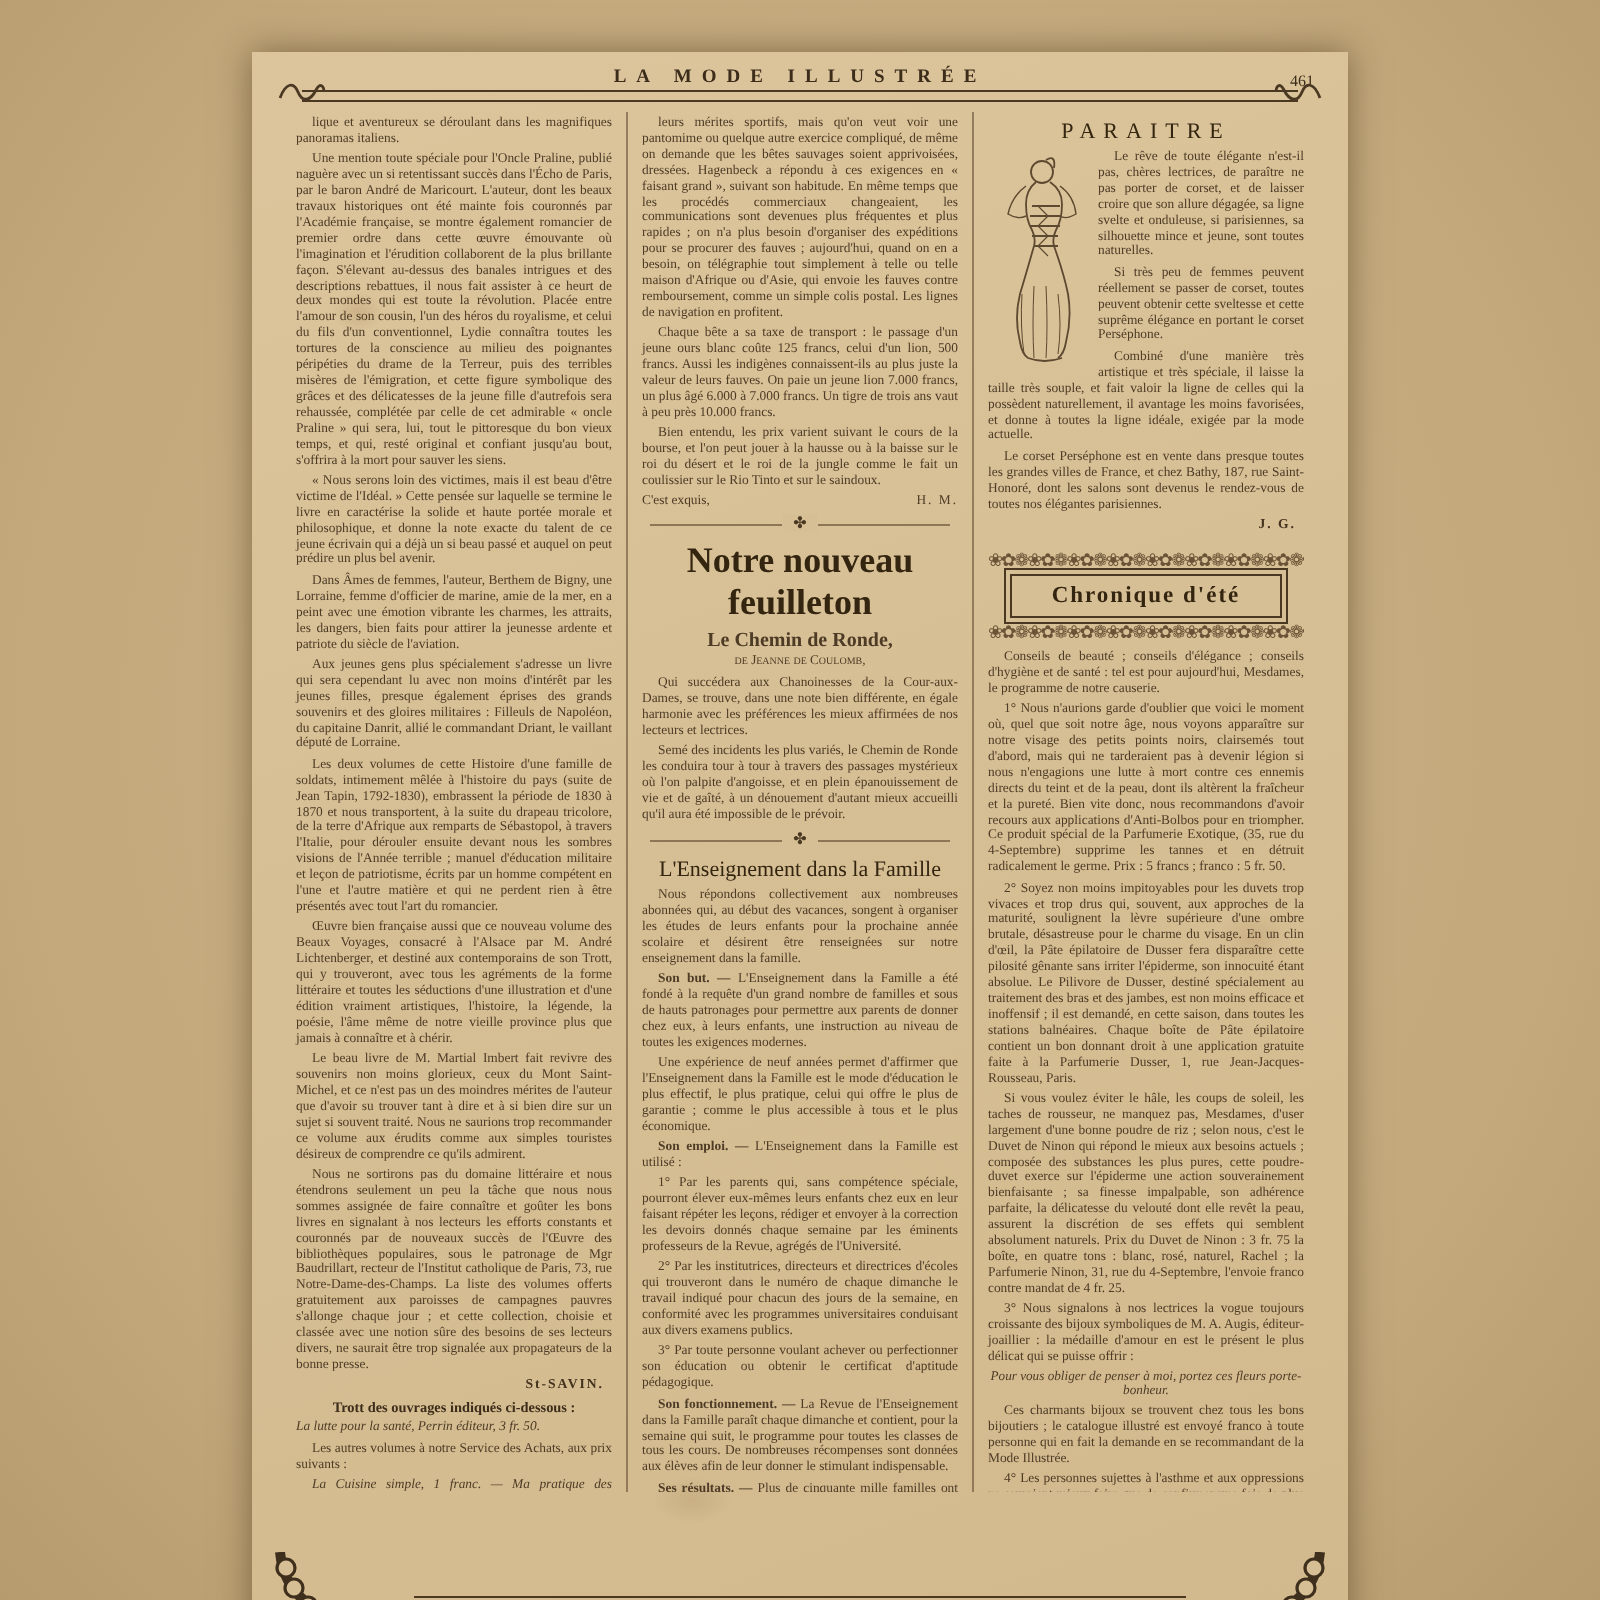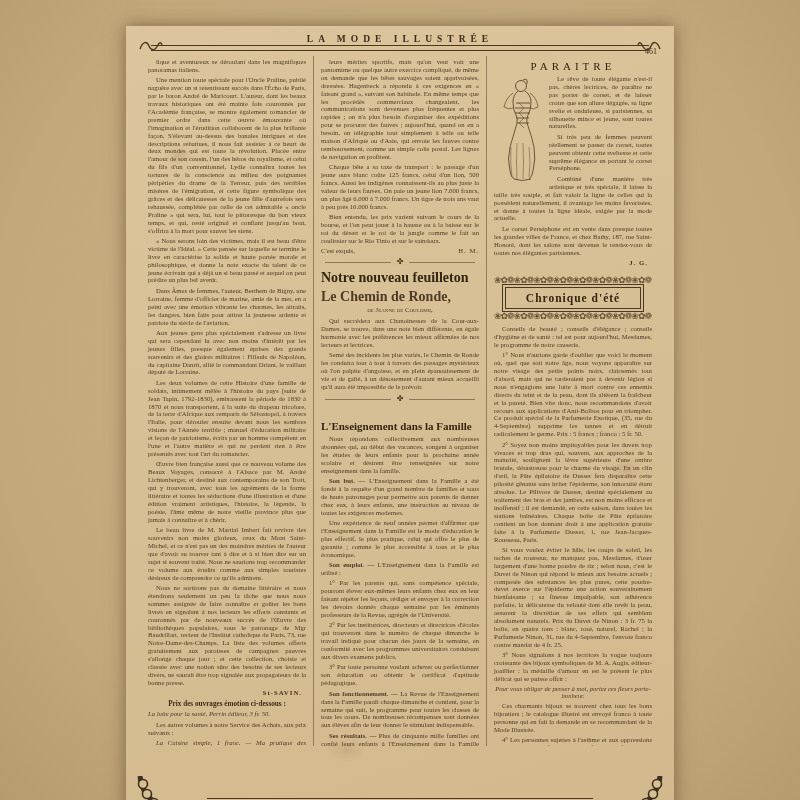--- a/index.html
+++ b/index.html
@@ -5,21 +5,21 @@
   html,body{margin:0;padding:0;width:800px;height:800px;overflow:hidden;
     background:radial-gradient(ellipse at 50% 45%, #cdb58a 0%, #c2a87b 70%, #b69b6e 100%);
     font-family:"Liberation Serif","DejaVu Serif",serif;}
   .page{position:absolute;left:126px;top:26px;width:548px;height:796px;
     background:linear-gradient(160deg,#dcc59c 0%,#d7bf95 45%,#d2b98d 100%);
     box-shadow:0 0 16px rgba(60,40,15,.5);}
   .content{position:absolute;left:15px;right:15px;top:5px;bottom:0;}
   
   .masthead{position:relative;height:22px;}
   .masthead-title{text-align:center;font-size:9.5px;font-weight:bold;letter-spacing:5px;color:#3c2c1a;padding-top:3px;}
-  .page-number{position:absolute;right:2px;top:16px;font-size:8px;color:#3c2c1a;}
+  .page-number{position:absolute;right:2px;top:5px;font-size:8px;color:#3c2c1a;}
   .header-rule{position:relative;height:4px;border-top:1px solid #4a3823;border-bottom:1px solid #4a3823;margin:1px 10px 0 10px;}
   .flourish{position:absolute;top:-7px;color:#4a3823;}
   .flourish.left{left:-12px;}
   .flourish.right{right:-12px;transform:scaleX(-1);}
   
   .cols{display:flex;height:690px;margin-top:3px;}
   .col{flex:1 1 0;padding:2px 7px 0 7px;overflow:hidden;color:#4d3b26;}
   .col + .col{border-left:1px solid rgba(90,70,45,.55);}
   p.para{margin:0 0 2.5px 0;font-size:6.7px;line-height:1.18;text-align:justify;text-indent:8px;}
   p.nindent{text-indent:0;}
@@ -27,24 +27,24 @@
   .lead{font-weight:bold;}
   .lead::after{content:" ";}
   .sig{font-size:6.8px;text-align:right;letter-spacing:1px;margin:1px 4px 4px 0;font-weight:bold;color:#45331f;}
   .tailline{font-size:6.7px;margin:0 0 3px 0;}
   .tailline .tsig{float:right;letter-spacing:1px;}
   .center-head{text-align:center;font-weight:bold;font-size:7.2px;margin:4px 0 2px 0;color:#3c2c1a;}
   .divider{text-align:center;margin:4px 0 3px 0;position:relative;font-size:8px;color:#4a3823;line-height:8px;}
   .divider.ruled::before{content:"";position:absolute;left:4px;right:4px;top:50%;border-top:1px solid rgba(90,70,45,.6);}
   .divider span{position:relative;background:#d7bf95;padding:0 6px;}
   
-  .h-feuilleton{font-weight:bold;font-size:14px;color:#33250f;margin:4px 0 3px 0;}
-  .h-subtitle{font-weight:bold;font-size:14px;margin:0 0 1px 0;}
+  .h-feuilleton{text-align:center;font-weight:bold;font-size:18px;color:#33250f;margin:4px 0 3px 0;}
+  .h-subtitle{text-align:center;font-weight:bold;font-size:10px;margin:0 0 1px 0;}
   .h-byline{text-align:center;font-variant:small-caps;font-size:6.6px;margin:0 0 4px 0;}
-  .h-enseignement{font-weight:bold;font-size:11px;color:#33250f;margin:17px 0 3px 0;}
+  .h-enseignement{text-align:center;font-weight:normal;font-size:11px;color:#33250f;margin:5px 0 3px 0;}
   
   .h-paraitre{text-align:center;font-weight:normal;font-size:11px;letter-spacing:4px;color:#33250f;margin:2px 0 3px 0;}
   .fig{float:left;width:50px;height:104px;margin:2px 5px 2px 0;}
   .clear{clear:both;}
   .banner{position:relative;height:46px;margin:5px 0 4px 0;}
   .garland{position:absolute;left:0;right:0;font-size:9px;letter-spacing:-1px;color:#6a5336;white-space:nowrap;overflow:hidden;text-align:center;line-height:10px;}
   .garland.top{top:0;}
   .garland.bottom{bottom:0;}
   .banner-box{position:absolute;left:8px;right:8px;top:9px;bottom:9px;
     background:#d7bf95;border:1px solid #4a3823;box-shadow:inset 0 0 0 2px #d7bf95, inset 0 0 0 3px #4a3823;
@@ -102,21 +102,21 @@
 
             <p class="para"><span>Les deux volumes de cette Histoire d'une famille de soldats, intimement mêlée à l'histoire du pays (suite de Jean Tapin, 1792-1830), embrassent la période de 1830 à 1870 et nous transportent, à la suite du drapeau tricolore, de la terre d'Afrique aux remparts de Sébastopol, à travers l'Italie, pour dérouler ensuite devant nous les sombres visions de l'Année terrible ; manuel d'éducation militaire et leçon de patriotisme, écrits par un homme compétent en l'une et l'autre matière et qui ne perdent rien à être présentés avec tout l'art du romancier.</span></p>
 
             <p class="para"><span>Œuvre bien française aussi que ce nouveau volume des Beaux Voyages, consacré à l'Alsace par M. André Lichtenberger, et destiné aux contemporains de son Trott, qui y trouveront, avec tous les agréments de la forme littéraire et toutes les séductions d'une illustration et d'une édition vraiment artistiques, l'histoire, la légende, la poésie, l'âme même de notre vieille province plus que jamais à connaître et à chérir.</span></p>
 
             <p class="para"><span>Le beau livre de M. Martial Imbert fait revivre des souvenirs non moins glorieux, ceux du Mont Saint-Michel, et ce n'est pas un des moindres mérites de l'auteur que d'avoir su trouver tant à dire et à si bien dire sur un sujet si souvent traité. Nous ne saurions trop recommander ce volume aux érudits comme aux simples touristes désireux de comprendre ce qu'ils admirent.</span></p>
 
             <p class="para"><span>Nous ne sortirons pas du domaine littéraire et nous étendrons seulement un peu la tâche que nous nous sommes assignée de faire connaître et goûter les bons livres en signalant à nos lecteurs les efforts constants et couronnés par de nouveaux succès de l'Œuvre des bibliothèques populaires, sous le patronage de Mgr Baudrillart, recteur de l'Institut catholique de Paris, 73, rue Notre-Dame-des-Champs. La liste des volumes offerts gratuitement aux paroisses de campagnes pauvres s'allonge chaque jour ; et cette collection, choisie et classée avec une notion sûre des besoins de ses lecteurs divers, ne saurait être trop signalée aux propagateurs de la bonne presse.</span></p>
           </div>
         <div class="sig">St-SAVIN.</div>
-        <div class="center-head">Prix des ouvrages émotion ci-dessous :</div>
+        <div class="center-head">Trott des ouvrages indiqués ci-dessous :</div>
         <p class="para ital nindent">La lutte pour la santé, Perrin éditeur, 3 fr. 50.</p>
         <p class="para">Les autres volumes à notre Service des Achats, aux prix suivants :</p>
         <p class="para ital">La Cuisine simple, 1 franc. — Ma pratique des Conserves de fruits et de légumes, 1 fr. 25. — La Cuisine, l'Hygiène et la Table, 3 francs. — Le Savoir-vivre et les Usages du Monde, 3 francs. — Billets à ma Filleule, 3 fr. 50. — Pour monter et jouer une pièce, 1 franc. — L'Épargneur de braises, 3 francs. — Âmes de femmes, 3 francs.</p>
 
       </div>
 
       <div class="col">
         <div>
 
             <p class="para"><span>leurs mérites sportifs, mais qu'on veut voir une pantomime ou quelque autre exercice compliqué, de même on demande que les bêtes sauvages soient apprivoisées, dressées. Hagenbeck a répondu à ces exigences en « faisant grand », suivant son habitude. En même temps que les procédés commerciaux changeaient, les communications sont devenues plus fréquentes et plus rapides ; on n'a plus besoin d'organiser des expéditions pour se procurer des fauves ; aujourd'hui, quand on en a besoin, on télégraphie tout simplement à telle ou telle maison d'Afrique ou d'Asie, qui envoie les fauves contre remboursement, comme un simple colis postal. Les lignes de navigation en profitent.</span></p>

